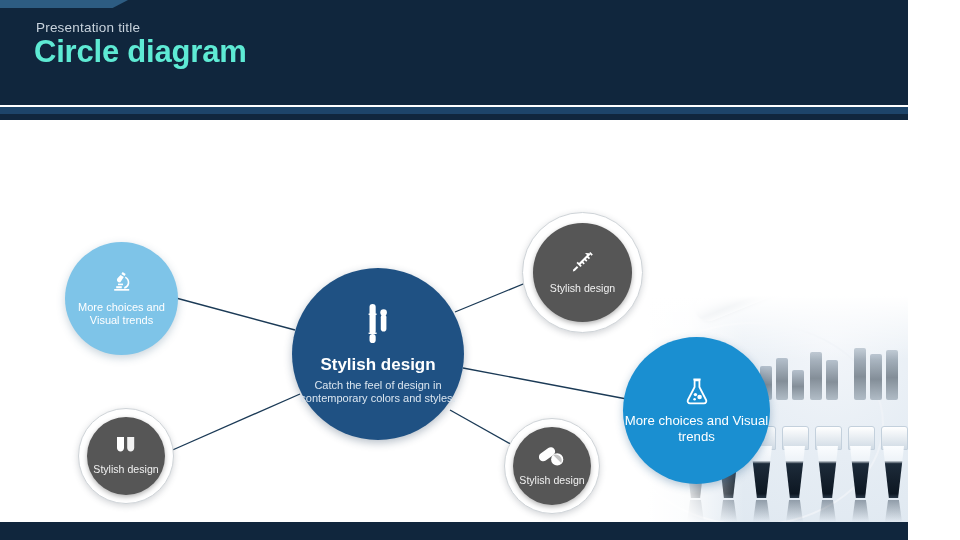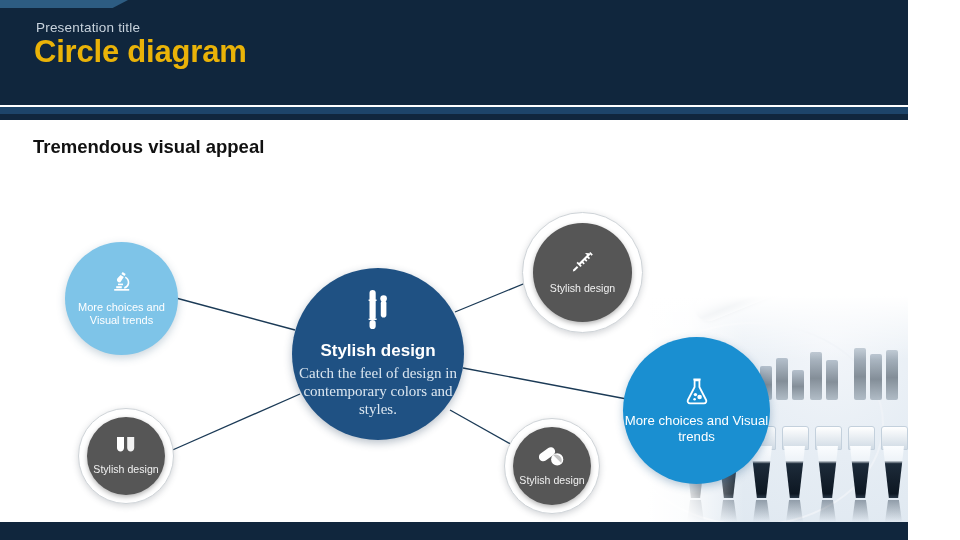--- a/index.html
+++ b/index.html
@@ -42,21 +42,21 @@
     font-size: 13.5px;
     color: #c8d3dd;
     letter-spacing: .2px;
     white-space: nowrap;
   }
   .title {
     position: absolute;
     left: 34px; top: 34px;
     font-size: 31px;
     font-weight: bold;
-    color: #eab308;
+    color: #5eead4;
     letter-spacing: -.2px;
     white-space: nowrap;
   }
   .subtitle {
     position: absolute;
     left: 36px; top: 76px;
     font-size: 15px;
     color: #e3e9ef;
     white-space: nowrap;
   }
@@ -173,21 +173,21 @@
   .node-center {
     left: 292px; top: 268px;
     width: 172px; height: 172px;
     background: #1f5183;
     box-shadow: 0 3px 9px rgba(20,45,75,.30);
   }
   .node-center .icon { margin-bottom: 6px; }
   .node-center .heading {
     font-size: 17px; font-weight: bold; color:#ffffff; margin-bottom: 4px;
   }
-  .node-center .label { font-size: 15px; color:#dbe6f0;font-family:Liberation Serif, serif; }
+  .node-center .label { font-size: 11px; color:#dbe6f0; }
 
   
   .node-lightblue {
     left: 65px; top: 242px;
     width: 113px; height: 113px;
     background: #7ec4e8;
     box-shadow: 0 3px 8px rgba(60,100,130,.28);
   }
   .node-lightblue .label { font-size: 11px; color:#ffffff; }
 
@@ -236,21 +236,20 @@
 <div id="slide">
 
   <div class="header">
     <div class="header-accent"></div>
     <div class="eyebrow">Presentation  title</div>
     <div class="title">Circle diagram</div>
   </div>
   <div class="rule-mid"></div>
   <div class="rule-bot"></div>
 
-  <div class="section-heading">Tremendous visual appeal</div>
 
   <div class="photo">
     <div class="bg"></div>
     <div class="halo"></div>
     <div class="gelrow">
       <div class="gel" style="left:6px;  height:34px;"></div>
       <div class="gel" style="left:22px; height:42px;"></div>
       <div class="gel" style="left:38px; height:30px;"></div>
       <div class="gel" style="left:56px; height:48px;"></div>
       <div class="gel" style="left:72px; height:40px;"></div>

